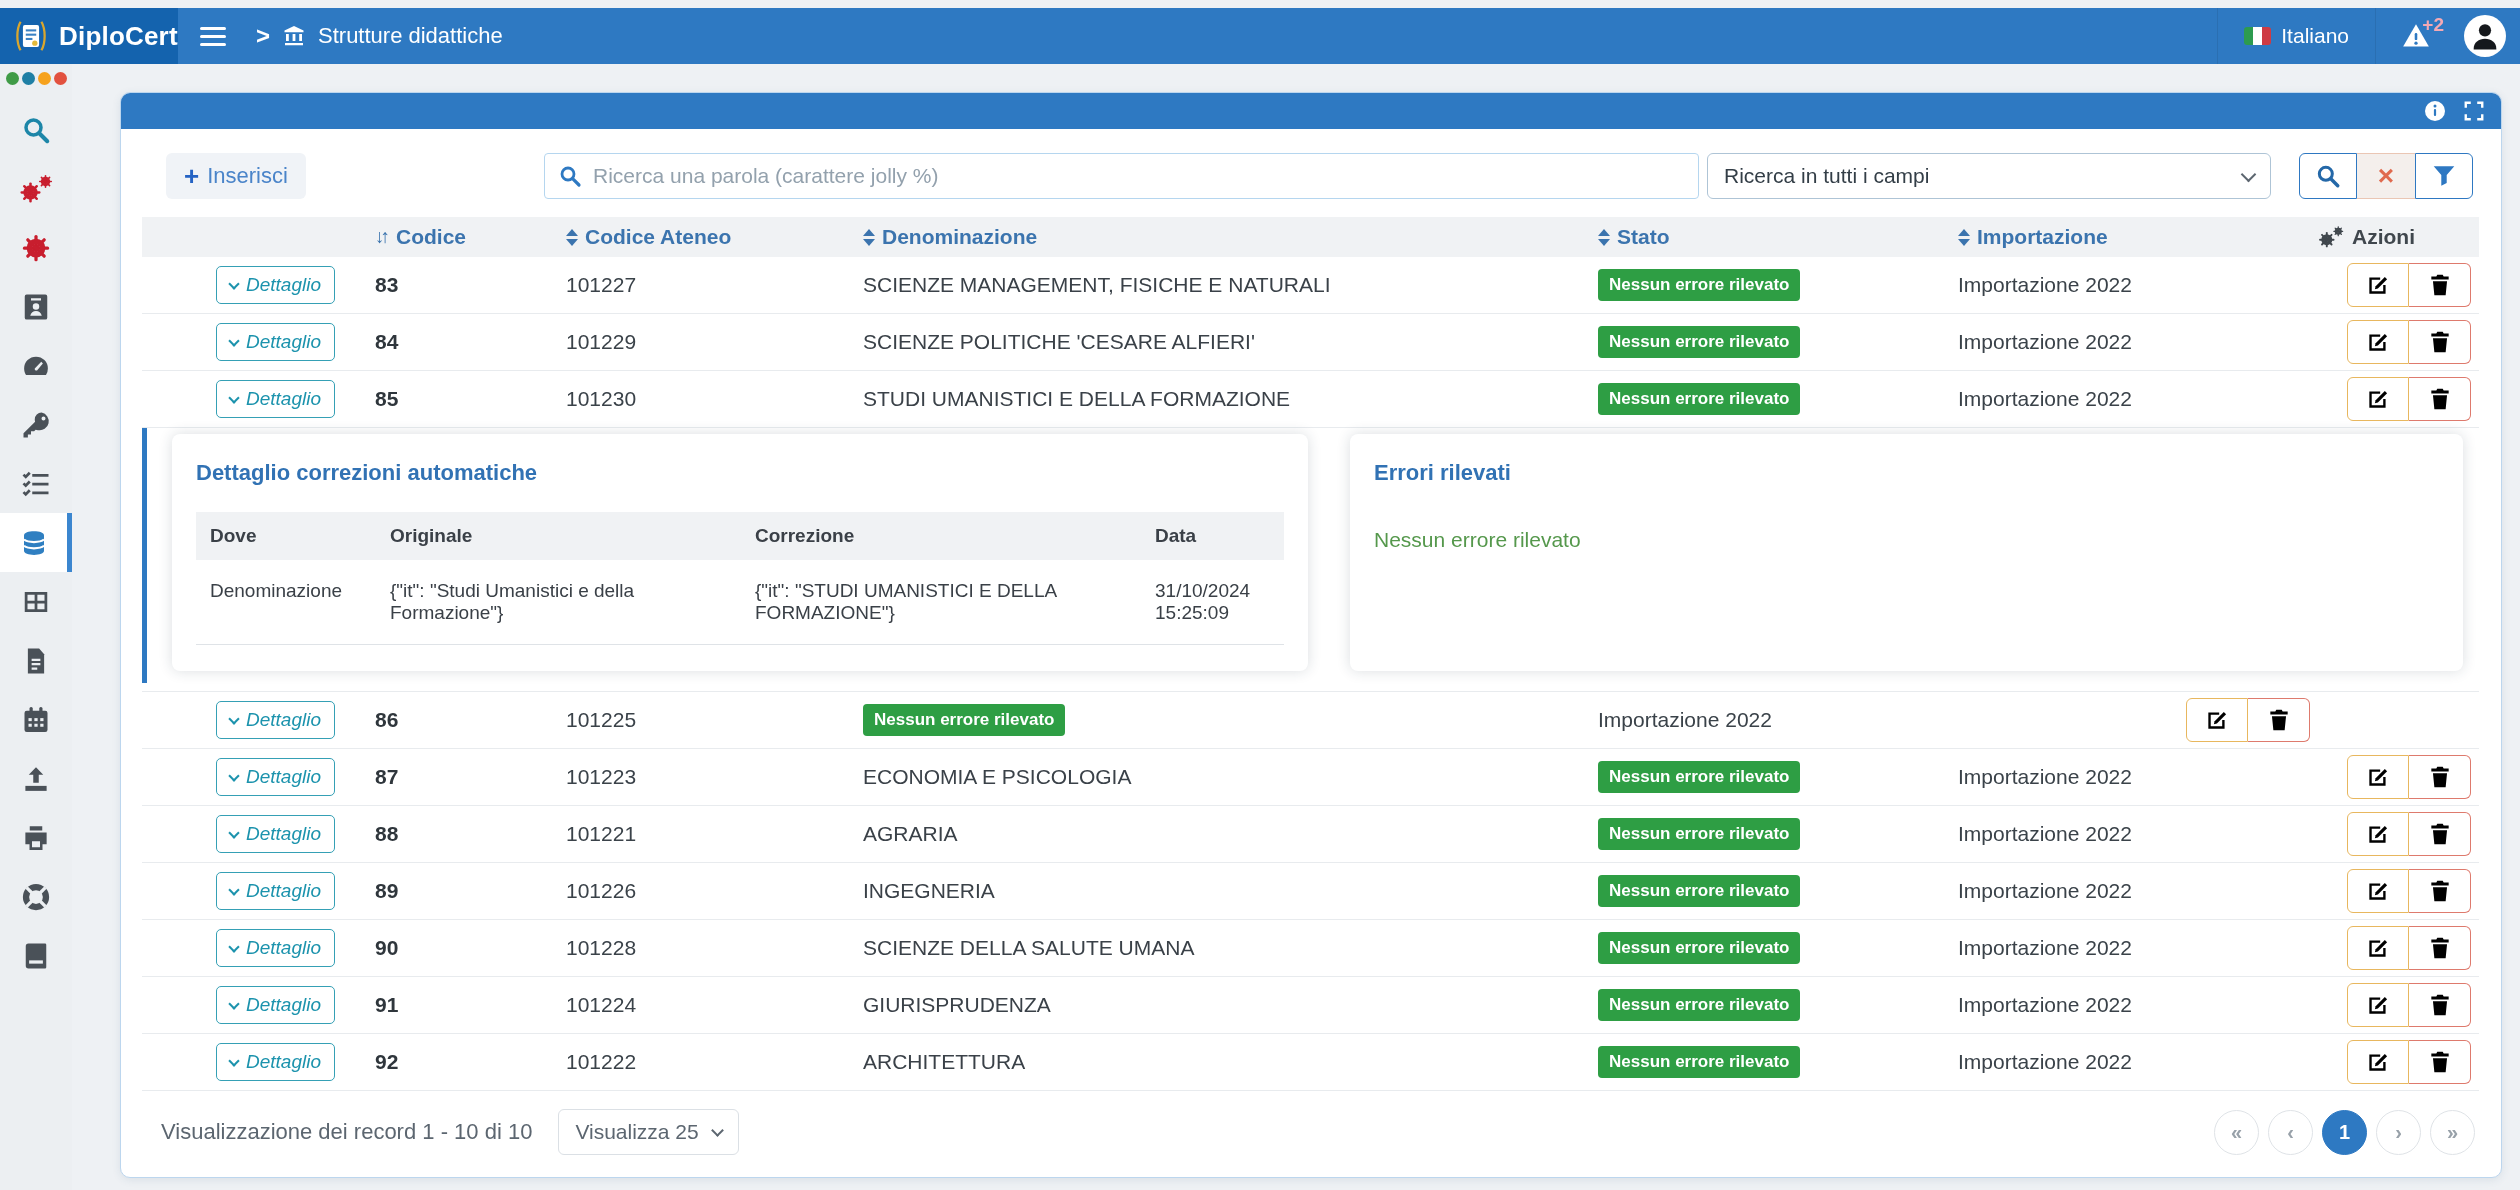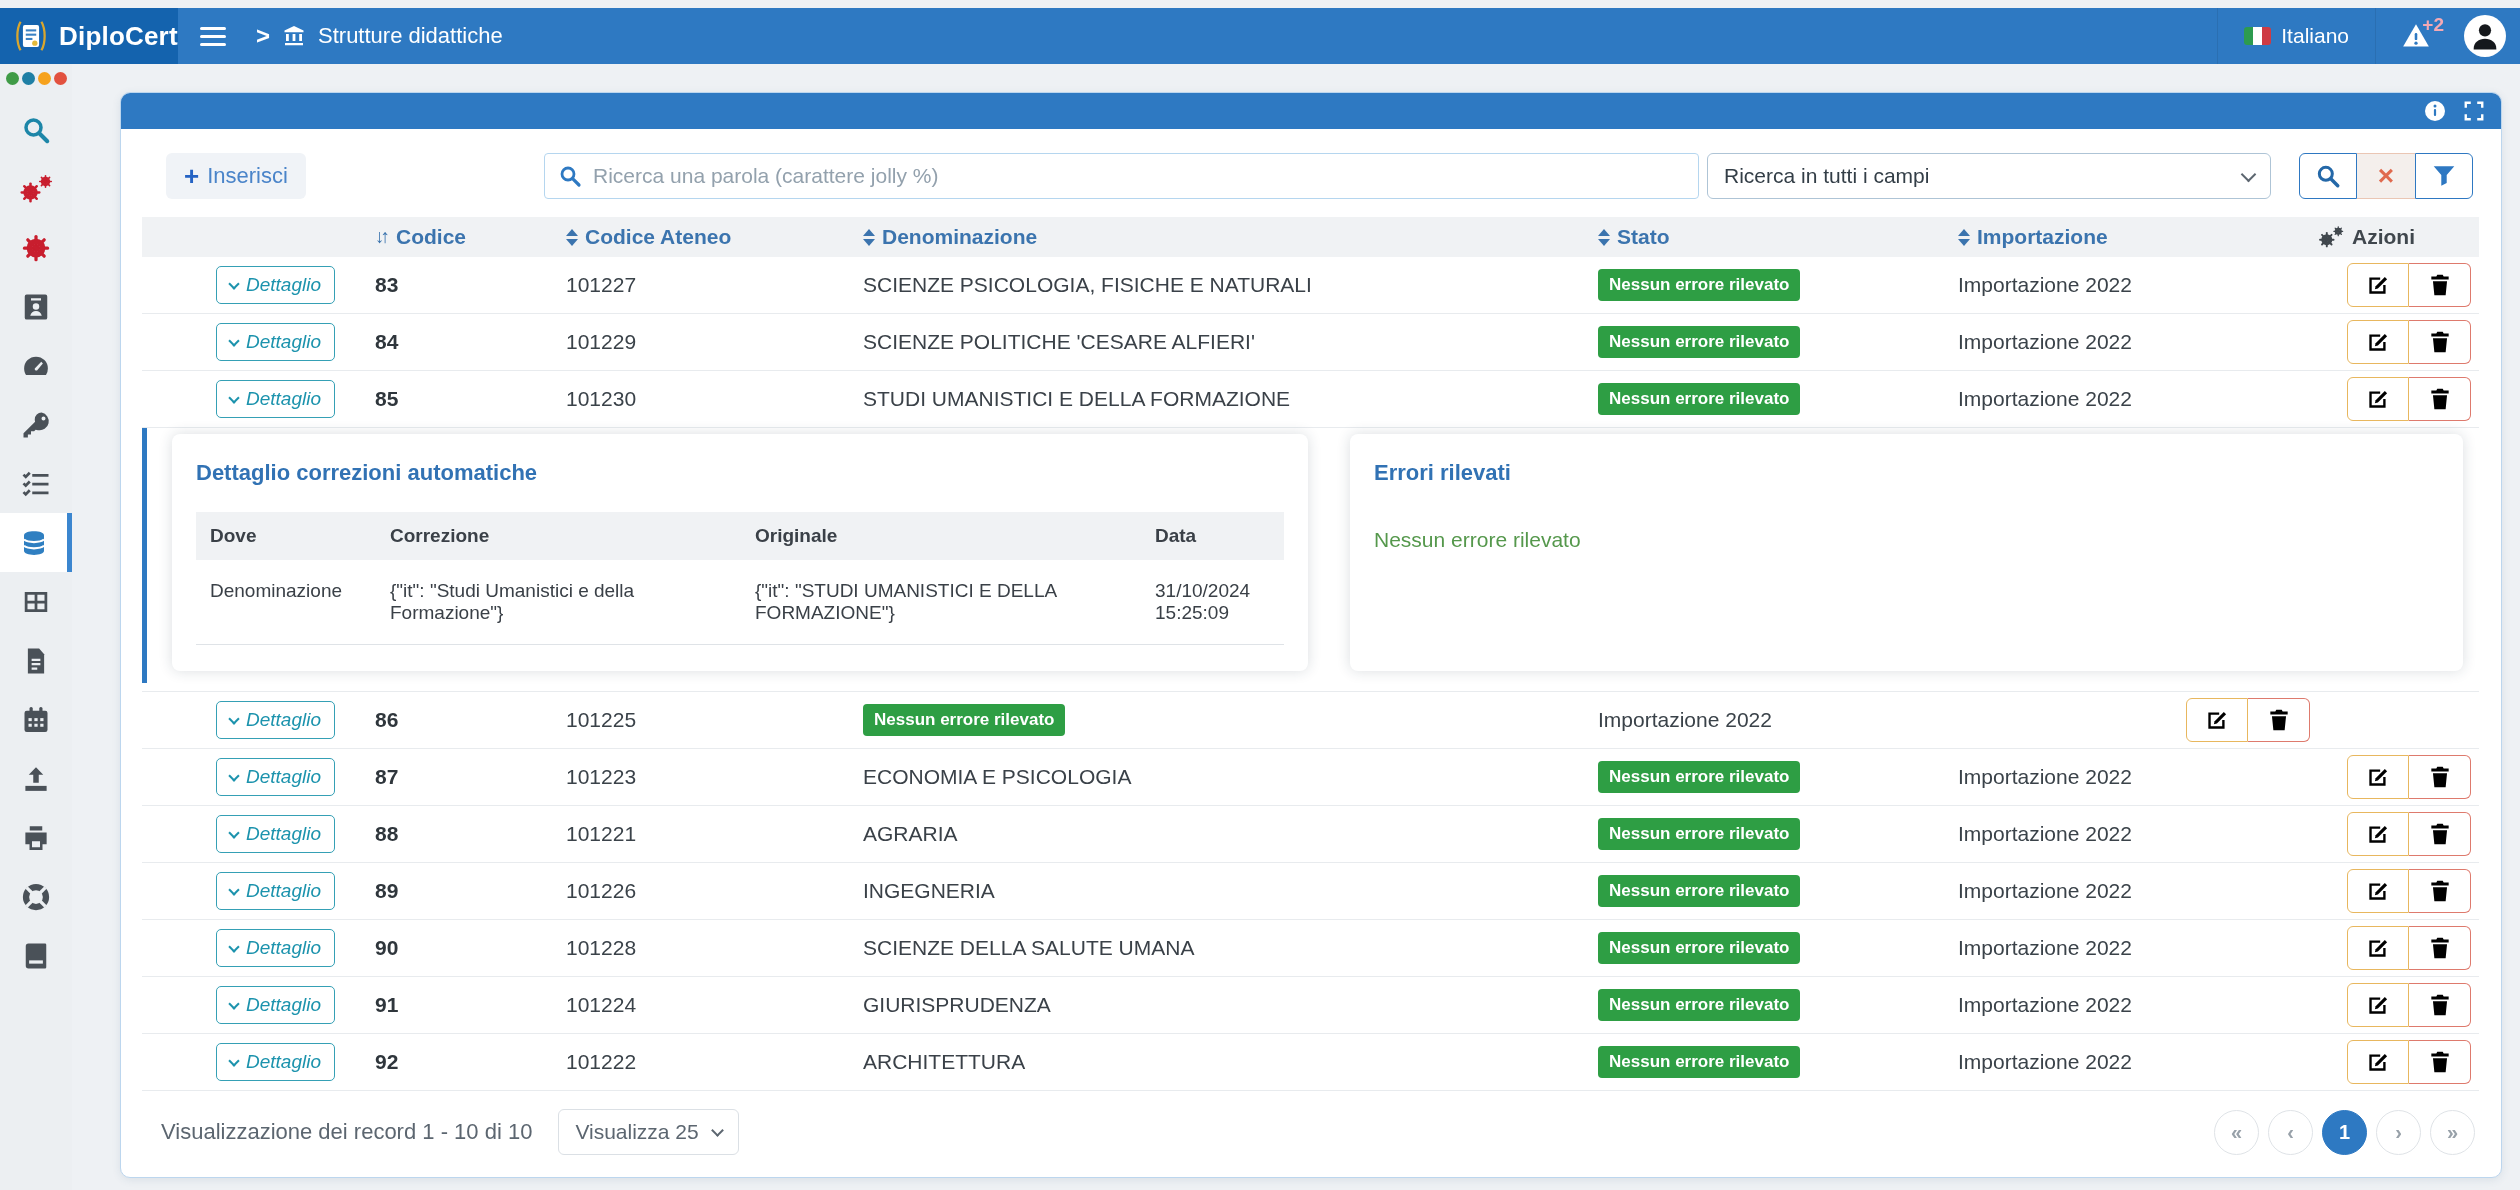--- a/index.html
+++ b/index.html
@@ -475,21 +475,21 @@
       </div>
 
       <div>
           <div class="t-row">
           <div><button class="btn-dettaglio">
             <span class="chev"></span>
             <span>Dettaglio</span>
           </button></div>
           <div class="cell-codice">83</div>
           <div>101227</div>
-          <div class="cell-denom">SCIENZE PSICOLOGIA, FISICHE E NATURALI</div>
+          <div class="cell-denom">SCIENZE MANAGEMENT, FISICHE E NATURALI</div>
           <div><span class="badge-ok">Nessun errore rilevato</span></div>
           <div>Importazione 2022</div>
           <div class="row-actions">
             <button class="act-btn act-edit">
               <svg>
                   <use href="#i-edit"></use>
                 </svg>
             </button>
             <button class="act-btn act-del">
               <svg>
@@ -543,22 +543,22 @@
                 </svg>
             </button>
           </div>
         </div>
           <div class="expanded" id="expanded-section">
           <div class="panel panel-left">
             <div class="panel-title">Dettaglio correzioni automatiche</div>
             <div class="dtable">
               <div class="dt-head">
                 <div>Dove</div>
+                <div>Originale</div>
                 <div>Correzione</div>
-                <div>Originale</div>
                 <div>Data</div>
               </div>
               <div class="dt-row">
                 <div>Denominazione</div>
                 <div>{"it": "Studi Umanistici e della Formazione"}</div>
                 <div>{"it": "STUDI UMANISTICI E DELLA FORMAZIONE"}</div>
                 <div>31/10/2024 15:25:09</div>
               </div>
             </div>
           </div>

